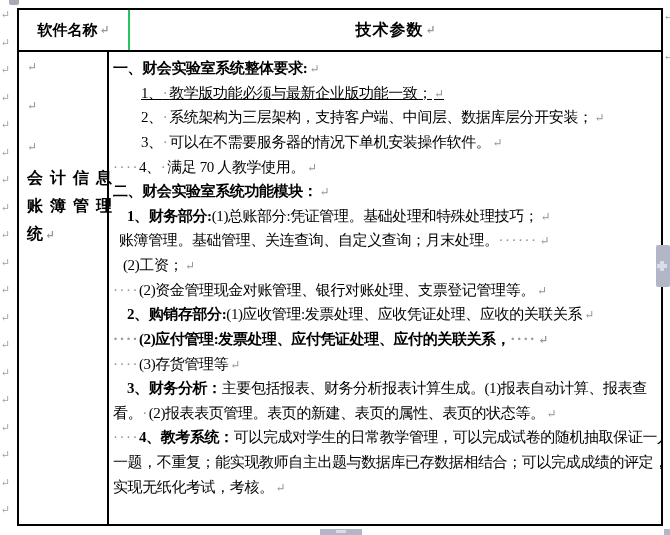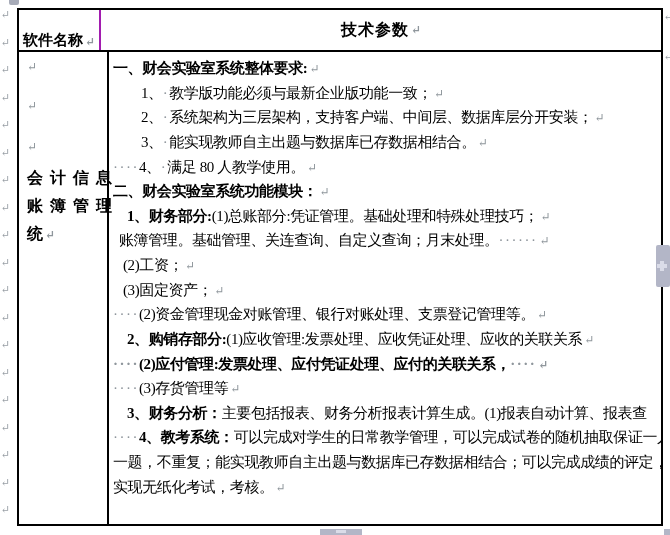--- a/index.html
+++ b/index.html
@@ -5,21 +5,21 @@
   html,body{margin:0;padding:0;}
   body{width:670px;height:535px;background:#ffffff;overflow:hidden;
        font-family:"Liberation Serif","DejaVu Serif",serif;}
   .page{position:absolute;left:0;top:0;width:670px;height:535px;background:#fff;}
 
   
   .doc-table{position:absolute;left:17px;top:8px;width:646px;height:518px;
              border:2px solid #000;background:#fff;box-sizing:border-box;}
   .hrow{display:flex;height:40px;border-bottom:2px solid #000;}
   .hcell{display:flex;align-items:center;justify-content:center;font-weight:bold;color:#000;}
-  .hcell.l{width:82px;border-right:2px solid #a21caf;font-size:15px;box-sizing:border-box;align-items:flex-end;}
+  .hcell.l{width:111px;border-right:2px solid #22c55e;font-size:15px;box-sizing:border-box;}
   .hcell.r{flex:1;font-size:16px;letter-spacing:1px;}
   .brow{display:flex;height:472px;}
   .bcell{box-sizing:border-box;}
   .bcell.l{width:90px;border-right:2px solid #000;position:relative;}
   .bcell.r{flex:1;position:relative;padding:4px 2px 0 4px;overflow:hidden;}
 
   
   .tline{height:24.63px;line-height:24.63px;font-size:15px;letter-spacing:-0.4px;
          white-space:nowrap;color:#000;}
   .tline .b{font-weight:bold;}
@@ -91,34 +91,34 @@
       <div class="bcell l" id="left-cell">
           <span class="cellmark" style="top: 8px;">↵</span>
           <span class="cellmark" style="top: 47px;">↵</span>
           <span class="cellmark" style="top: 88px;">↵</span>
           <div class="name-line" style="top: 116px;">会计信息</div>
           <div class="name-line" style="top: 144px;">账簿管理</div>
           <div class="name-line last" style="top: 172px;">统<span class="pmark">↵</span></div>
         </div>
       <div class="bcell r" id="tech-params-content">
           <div class="tline" style="padding-left: 0px;"><span class="b">一、财会实验室系统整体要求:</span><span class="pmark">↵</span></div>
-          <div class="tline" style="padding-left: 28px;"><span>1、</span><span class="mark">·</span><span>教学版功能必须与最新企业版功能一致；</span><span class="pmark">↵</span></div>
+          <div class="tline" style="padding-left: 28px; text-decoration: underline;"><span>1、</span><span class="mark">·</span><span>教学版功能必须与最新企业版功能一致；</span><span class="pmark">↵</span></div>
           <div class="tline" style="padding-left: 28px;"><span>2、</span><span class="mark">·</span><span>系统架构为三层架构，支持客户端、中间层、数据库层分开安装；</span><span class="pmark">↵</span></div>
-          <div class="tline" style="padding-left: 28px;"><span>3、</span><span class="mark">·</span><span>能实现教师自主出题与数据库已存数据相结合。</span><span class="pmark">↵</span></div>
-          <div class="tline" style="padding-left: 0px;"><span class="mark">····</span><span>4、</span><span class="mark">·</span><span>满足 80 人教学使用。</span><span class="pmark">↵</span></div>
+          <div class="tline" style="padding-left: 28px;"><span>3、</span><span class="mark">·</span><span>可以在不需要服务器的情况下单机安装操作软件。</span><span class="pmark">↵</span></div>
+          <div class="tline" style="padding-left: 0px;"><span class="mark">····</span><span>4、</span><span class="mark">·</span><span>满足 70 人教学使用。</span><span class="pmark">↵</span></div>
           <div class="tline" style="padding-left: 0px;"><span class="b">二、财会实验室系统功能模块：</span><span class="pmark">↵</span></div>
           <div class="tline" style="padding-left: 14px;"><span class="b">1、财务部分:</span><span>(1)总账部分:凭证管理。基础处理和特殊处理技巧；</span><span class="pmark">↵</span></div>
           <div class="tline" style="padding-left: 6px;"><span>账簿管理。基础管理、关连查询、自定义查询；月末处理。</span><span class="mark">······</span><span class="pmark">↵</span></div>
           <div class="tline" style="padding-left: 10px;"><span>(2)工资；</span><span class="pmark">↵</span></div>
-          <div class="tline" style="padding-left: 10px;"><span>(3)固定资产；</span><span class="pmark">↵</span></div>
           <div class="tline" style="padding-left: 0px;"><span class="mark">····</span><span>(2)资金管理现金对账管理、银行对账处理、支票登记管理等。</span><span class="pmark">↵</span></div>
           <div class="tline" style="padding-left: 14px;"><span class="b">2、购销存部分:</span><span>(1)应收管理:发票处理、应收凭证处理、应收的关联关系</span><span class="pmark">↵</span></div>
           <div class="tline" style="padding-left: 0px; font-weight: bold;"><span class="mark">····</span><span>(2)应付管理:发票处理、应付凭证处理、应付的关联关系，</span><span class="mark">····</span><span class="pmark">↵</span></div>
           <div class="tline" style="padding-left: 0px;"><span class="mark">····</span><span>(3)存货管理等</span><span class="pmark">↵</span></div>
           <div class="tline" style="padding-left: 14px;"><span class="b">3、财务分析：</span><span>主要包括报表、财务分析报表计算生成。(1)报表自动计算、报表查</span></div>
+          <div class="tline" style="padding-left: 0px;"><span>看。</span><span class="mark">·</span><span>(2)报表表页管理。表页的新建、表页的属性、表页的状态等。</span><span class="pmark">↵</span></div>
           <div class="tline" style="padding-left: 0px;"><span class="mark">····</span><span class="b">4、教考系统：</span><span>可以完成对学生的日常教学管理，可以完成试卷的随机抽取保证一人</span></div>
           <div class="tline" style="padding-left: 0px;"><span>一题，不重复；能实现教师自主出题与数据库已存数据相结合；可以完成成绩的评定，</span></div>
           <div class="tline" style="padding-left: 0px;"><span>实现无纸化考试，考核。</span><span class="pmark">↵</span></div>
         </div>
     </div>
   </div>
 
   <div id="rowend-marks">
       <span class="rowend" style="top: 10px;">↵</span>
       <span class="rowend" style="top: 50px;">↵</span>

